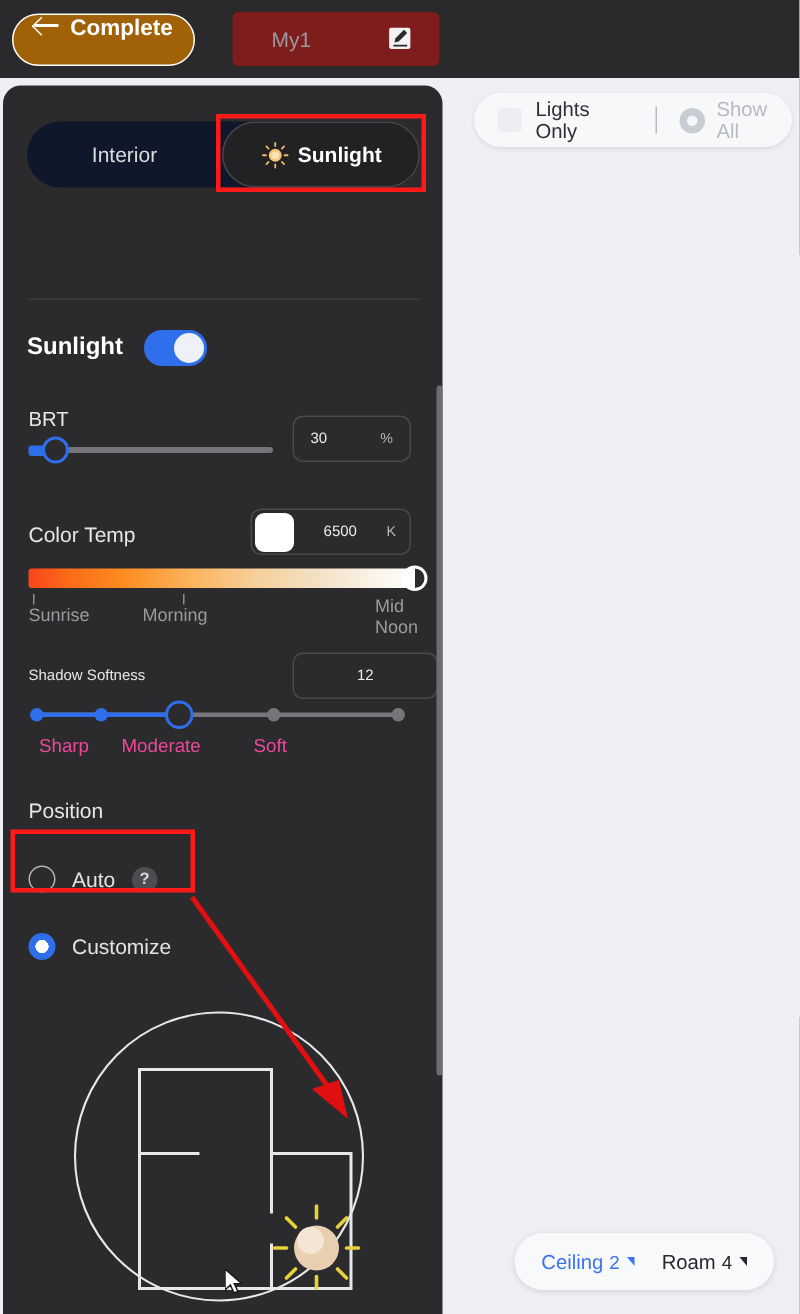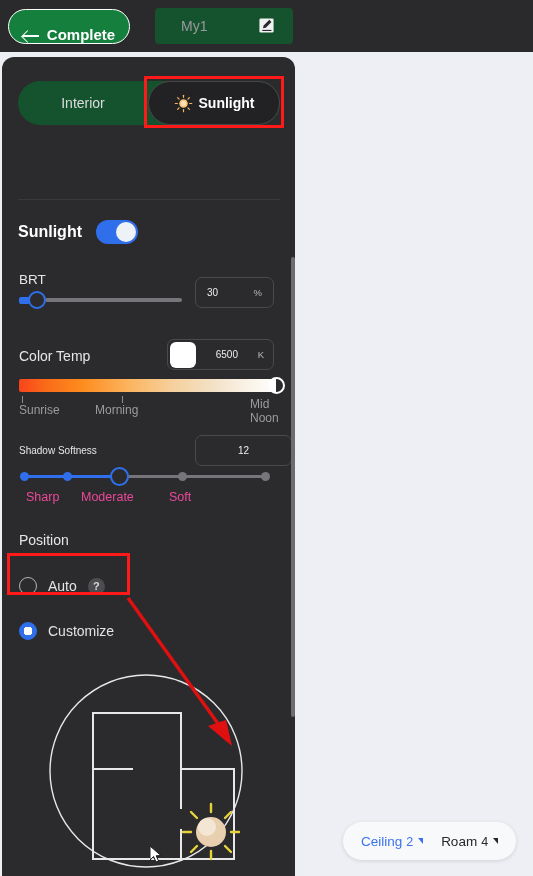--- a/index.html
+++ b/index.html
@@ -12,55 +12,55 @@
   #root { position: relative; width: 533px; height: 876px; background: #edeff4; }
 
   
   .topbar {
     position: absolute; left: 0; top: 0; width: 533px; height: 52px;
     background: #2a2a2c;
   }
   .complete-btn {
     position: absolute; left: 8px; top: 9px;
     width: 122px; height: 35px; border-radius: 18px;
-    border: 1.5px solid #ffffff; background: #15803d;
-    display: flex; align-items: flex-end; justify-content: center; gap: 7px;
+    border: 1.5px solid #ffffff; background: #a16207;
+    display: flex; align-items: flex-start; justify-content: center; gap: 7px;
     color: #fff; font-size: 15px; font-weight: bold; cursor: pointer;
   }
   .back-arrow { width: 17px; height: 14px; position: relative; flex: 0 0 auto; }
   .back-arrow::before {
     content: ""; position: absolute; left: 0; top: 6px; width: 16px; height: 1.8px; background: #fff;
   }
   .back-arrow::after {
     content: ""; position: absolute; left: 0px; top: 2.6px; width: 8px; height: 8px;
     border-left: 1.8px solid #fff; border-bottom: 1.8px solid #fff; transform: rotate(45deg);
   }
   .doc-tab {
     position: absolute; left: 155px; top: 8px; width: 138px; height: 36px;
-    background: #14532d; border-radius: 4px;
+    background: #7f1d1d; border-radius: 4px;
     display: flex; align-items: center; cursor: pointer;
   }
   .doc-tab-name { color: #9a9a9e; font-size: 14px; margin-left: 26px; }
   .edit-icon { position: absolute; right: 18px; top: 9px; width: 17px; height: 17px; cursor: pointer; }
 
   
   .panel {
     position: absolute; left: 2px; top: 57px; width: 293px; height: 819px;
     background: #2b2b2d; border-radius: 12px 12px 0 0;
     overflow: hidden;
   }
   .panel-scrollbar {
     position: absolute; left: 289px; top: 200px; width: 4px; height: 460px;
     background: #6d6d70; border-radius: 2px; cursor: pointer;
   }
 
   
   .seg {
     position: absolute; left: 16px; top: 24px; width: 262px; height: 44px;
-    border-radius: 22px; background: #14532d; display: flex;
+    border-radius: 22px; background: #0f172a; display: flex;
   }
   .seg-item {
     flex: 1; display: flex; align-items: center; justify-content: center; gap: 6px;
     font-size: 14px; color: #dcdcdf; cursor: pointer; border-radius: 22px;
   }
   .seg-item.active { background: #222224; color: #ffffff; font-weight: bold; border: 1px solid #47474a; }
   .sun-chip { width: 19px; height: 19px; flex: 0 0 auto; }
 
   .divider { position: absolute; left: 16px; top: 142px; width: 262px; height: 1px; background: #3a3a3d; }
 
@@ -285,20 +285,27 @@
     <div class="panel-scrollbar"></div>
   </div>
 
   <div class="redbox" style="left:144px; top:76px; width:140px; height:52px;"></div>
   <div class="redbox" style="left:7px; top:553px; width:123px; height:42px;"></div>
   <svg class="redarrow" viewBox="0 0 140 170">
     <line x1="8" y1="8" x2="104" y2="142" stroke="#e01010" stroke-width="3.4"></line>
     <polygon points="112,156 88,136 106,130" fill="#e01010"></polygon>
   </svg>
 
+  <div class="lights-pill">
+    <span class="lo-box"></span>
+    <span class="lo-txt">Lights Only</span>
+    <span class="vbar"></span>
+    <span class="sa-icon"></span>
+    <span class="sa-txt">Show All</span>
+  </div>
 
   <div class="bottom-pill">
     <span class="bp-item active">
       <span>Ceiling</span>
       <span class="num">2</span>
       <span class="caret"></span>
     </span>
     <span class="bp-item idle">
       <span>Roam</span>
       <span class="num">4</span>

